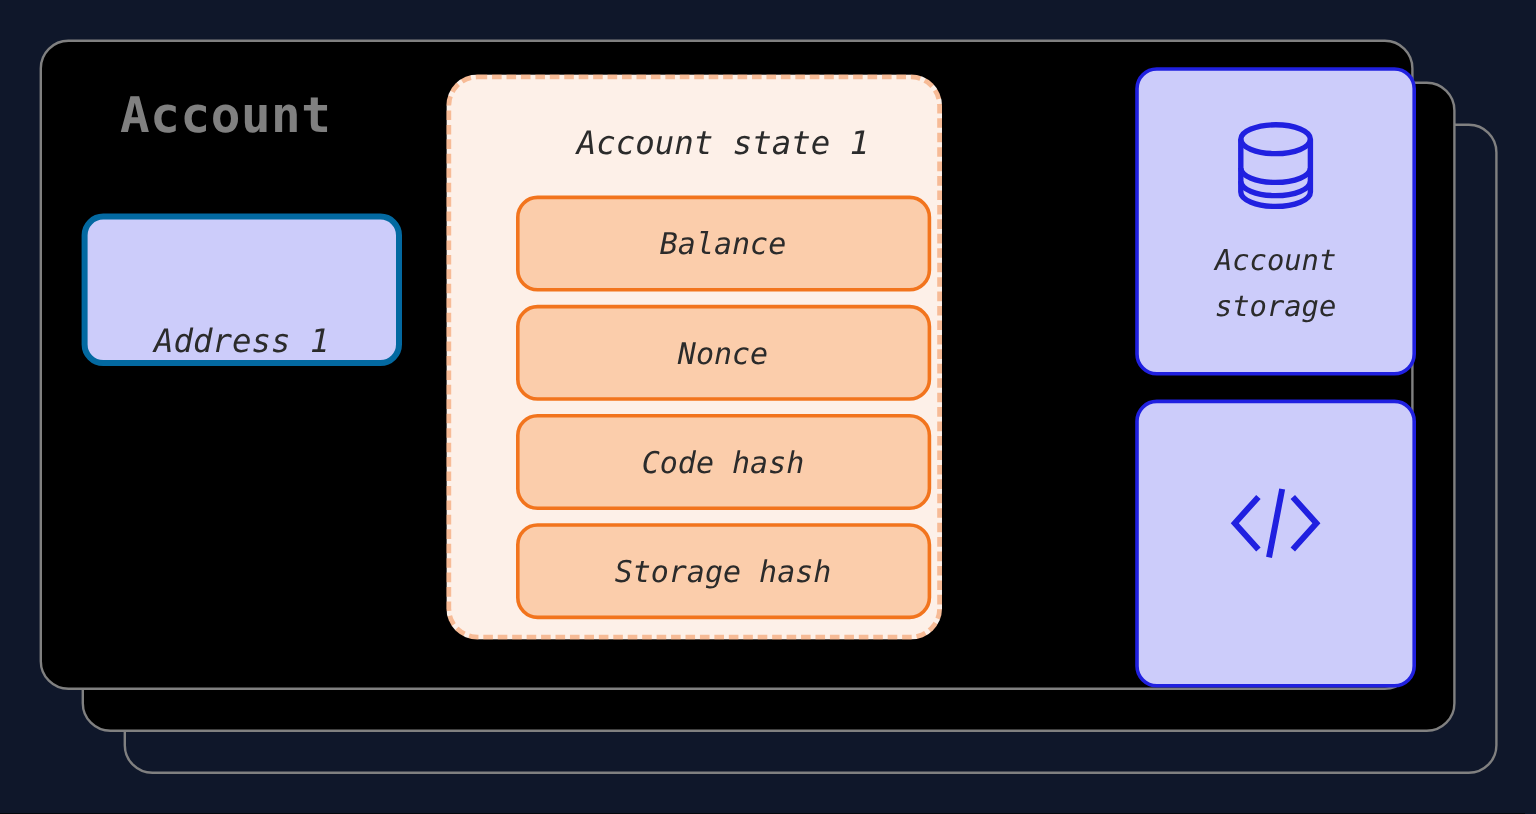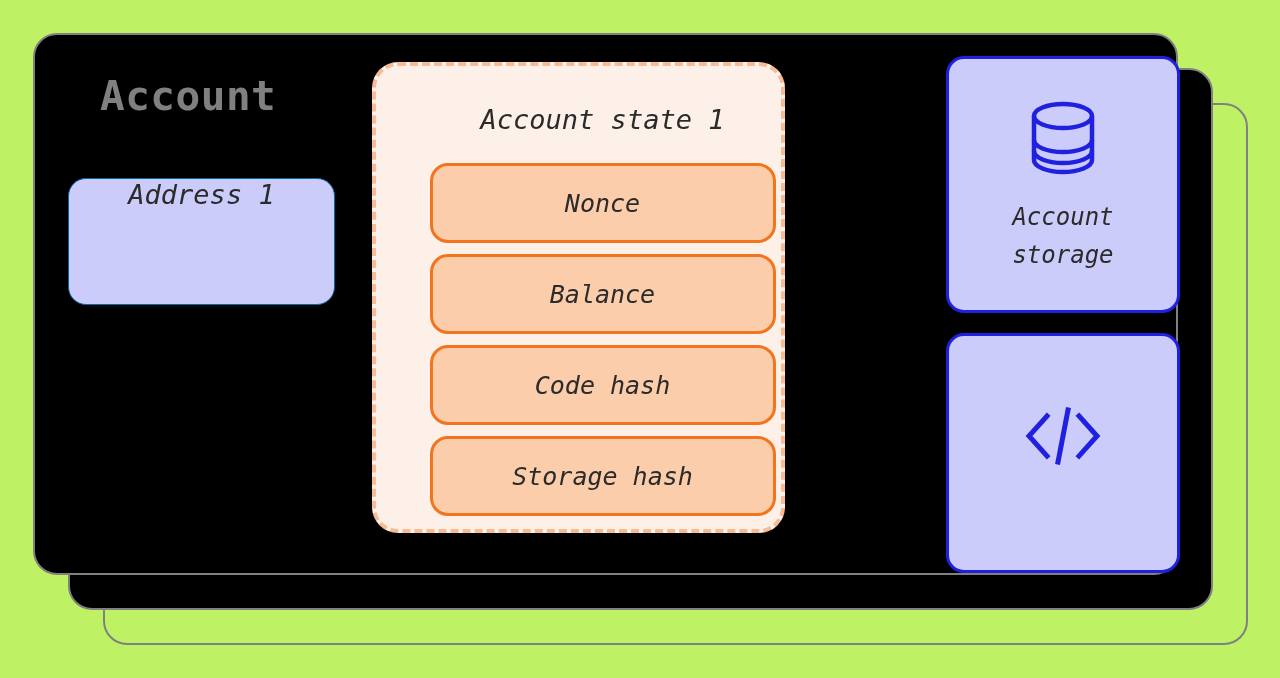--- a/index.html
+++ b/index.html
@@ -8,21 +8,21 @@
     padding: 0;
     background: #000000;
   }
   body {
     font-family: "DejaVu Sans Mono", monospace;
   }
   #stage {
     position: relative;
     width: 1280px;
     height: 678px;
-    background: #bef264;
+    background: #0f172a;
     overflow: hidden;
   }
   .svg-layer {
     position: absolute;
     left: 0;
     top: 0;
     width: 1280px;
     height: 678px;
     pointer-events: none;
   }
@@ -54,25 +54,25 @@
   }
 
   
   .address-box {
     position: absolute;
     left: 68px;
     top: 178px;
     width: 267px;
     height: 127px;
     background: #ccccfa;
-    border: 1px solid #0369a1;
+    border: 5px solid #0369a1;
     border-radius: 18px;
     box-sizing: border-box;
     display: flex;
-    align-items: flex-start;
+    align-items: flex-end;
     justify-content: center;
     z-index: 6;
   }
   .address-box .label {
     font-family: "DejaVu Sans Mono", monospace;
     font-size: 27px;
     font-style: italic;
     color: #2b2b2b;
     white-space: nowrap;
   }
@@ -204,24 +204,24 @@
   <div class="account-title">Account</div>
 
   <div class="address-box">
     <span class="label">Address 1</span>
   </div>
 
   <div class="state-panel">
     <div class="panel-title">Account state 1</div>
     <div class="field-list">
       <div class="field-box">
+        <span class="label">Balance</span>
+      </div>
+      <div class="field-box">
         <span class="label">Nonce</span>
-      </div>
-      <div class="field-box">
-        <span class="label">Balance</span>
       </div>
       <div class="field-box">
         <span class="label">Code hash</span>
       </div>
       <div class="field-box">
         <span class="label">Storage hash</span>
       </div>
     </div>
   </div>
 

